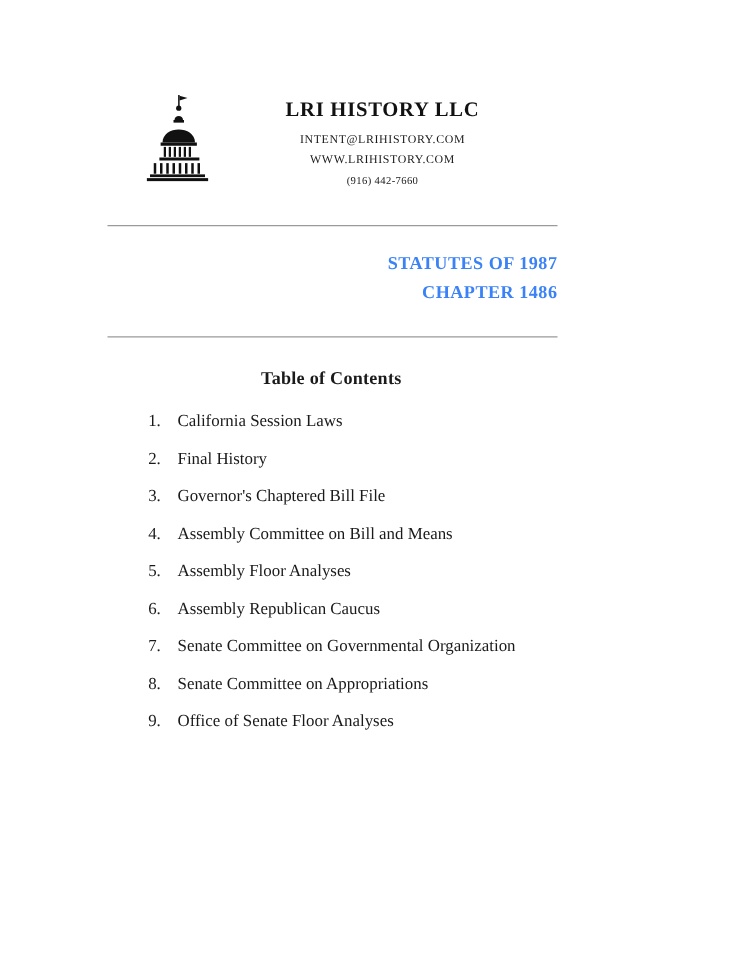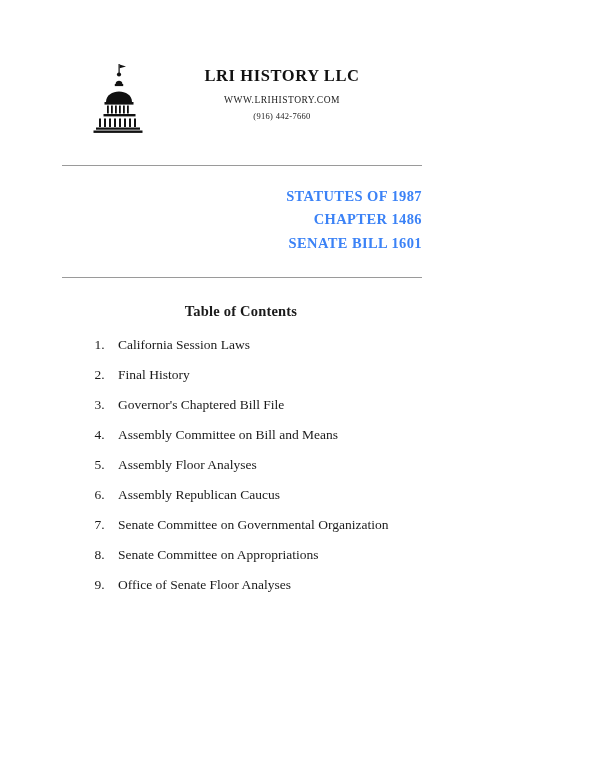--- a/index.html
+++ b/index.html
@@ -12,21 +12,22 @@
     background: #ffffff;
     font-family: "Liberation Serif", serif;
     color: #1a1a1a;
     overflow: hidden;
   }
   .page {
     position: relative;
     width: 484px;
     height: 776px;
     box-sizing: border-box;
-    padding: 4px 62px;
+    padding: 16px 62px;
+    margin-left: 24px;
   }
 
   
   .letterhead {
     display: flex;
     align-items: flex-start;
     justify-content: center;
     padding-top: 52px;
     gap: 14px;
   }
@@ -148,32 +149,32 @@
         <rect x="42" y="56.5" width="2" height="8.5" fill="#111"></rect>
         <rect x="47" y="56.5" width="2" height="8.5" fill="#111"></rect>
 
         <rect x="9" y="65.5" width="44" height="2.2" fill="#111"></rect>
         <rect x="6.5" y="68.5" width="49" height="2.4" fill="#111"></rect>
       </svg>
     </div>
 
     <div class="brandblock">
       <div class="brand-name">LRI HISTORY LLC</div>
+      <div class="brand-email">INTENT@LRIHISTORY.COM</div>
       <div class="brand-web">WWW.LRIHISTORY.COM</div>
       <div class="brand-phone">(916) 442-7660</div>
     </div>
 
   </div>
 
   <hr class="rule rule-top">
 
   <div class="titleblock">
     <div class="line">STATUTES OF 1987</div>
     <div class="line">CHAPTER  1486</div>
-    <div class="line">SENATE BILL 1601</div>
   </div>
 
   <hr class="rule rule-bottom">
 
   <div class="toc-heading">Table of Contents</div>
 
   <ol class="toc">
     <li>California Session Laws</li>
     <li>Final History</li>
     <li>Governor's Chaptered Bill File</li>

